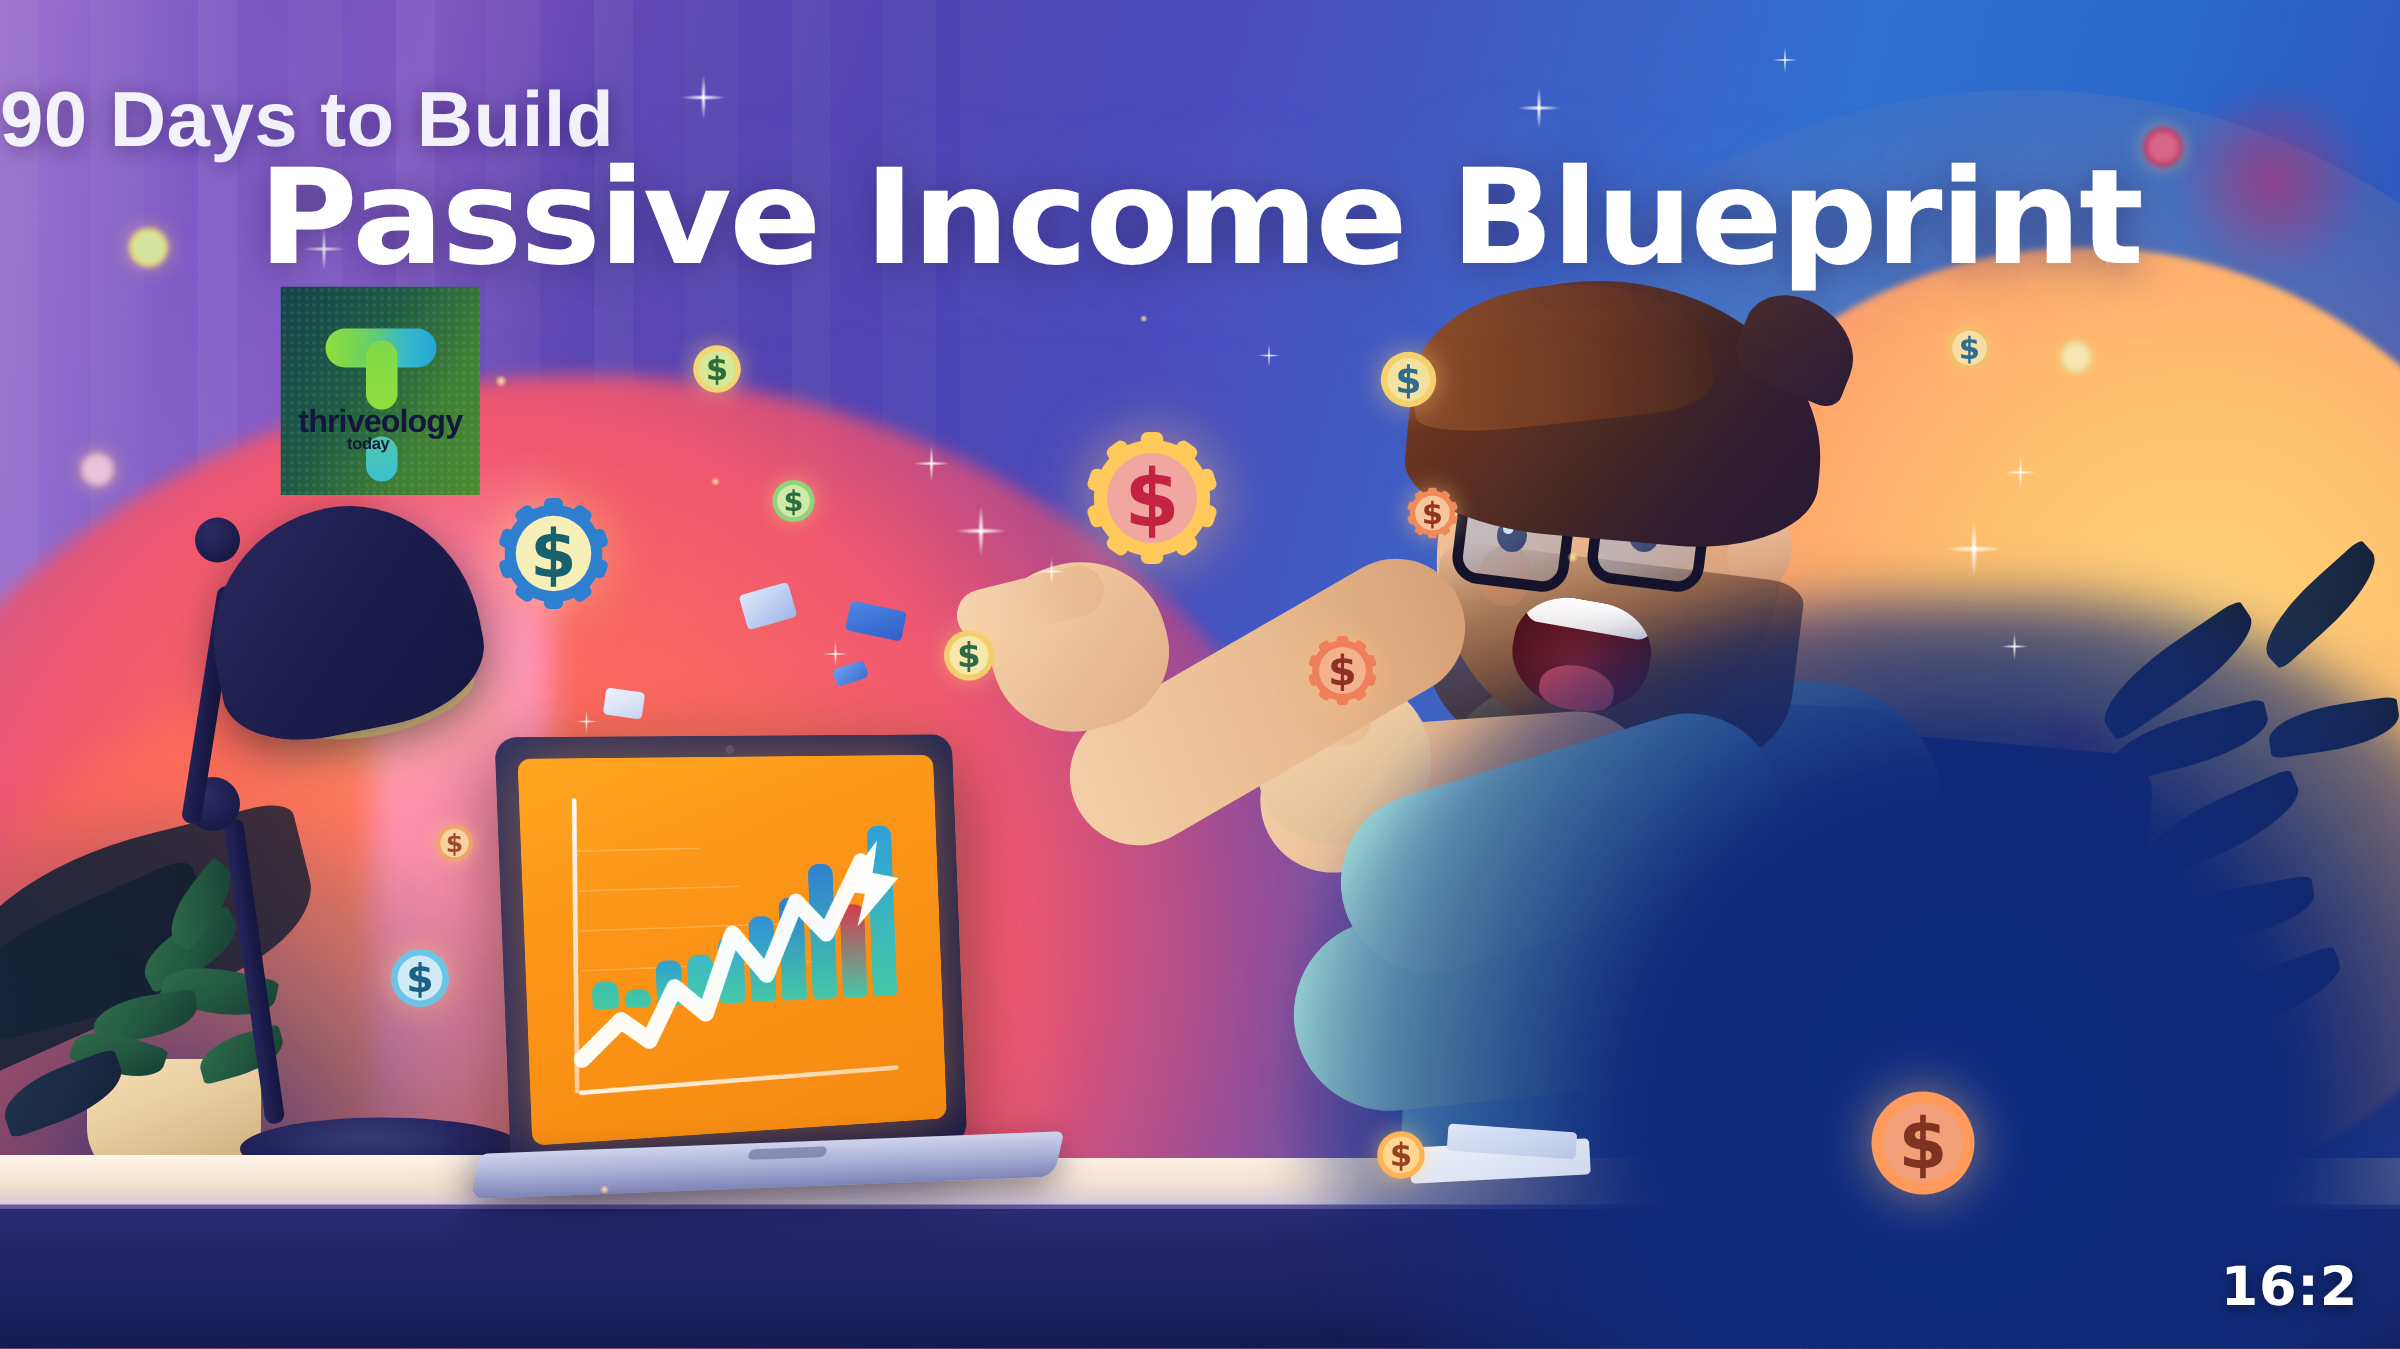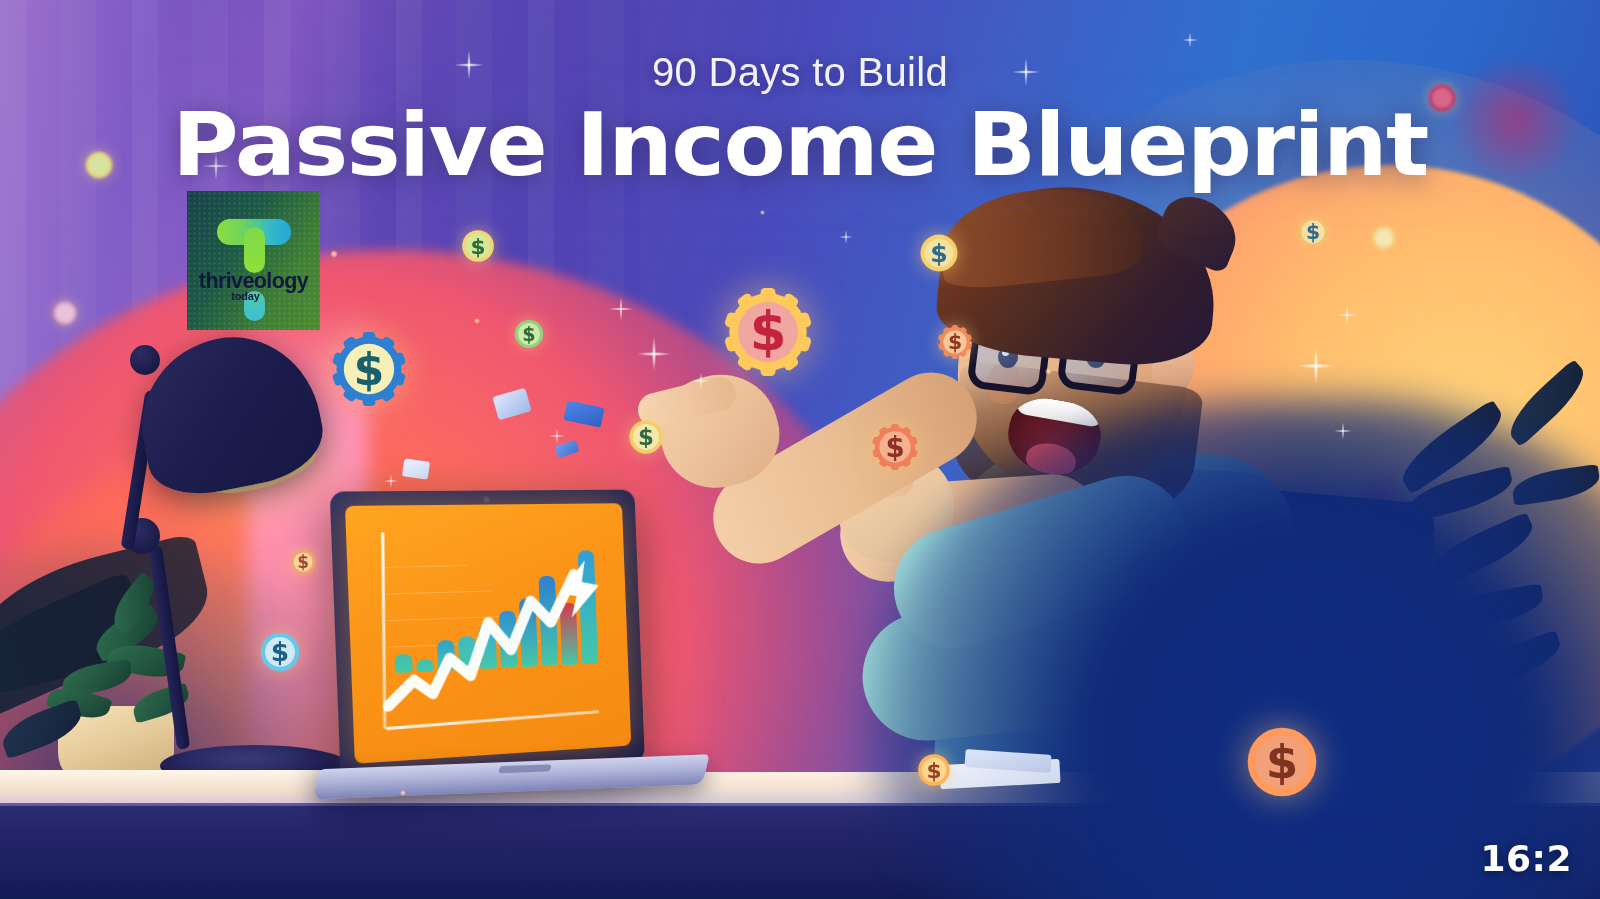--- a/index.html
+++ b/index.html
@@ -116,22 +116,21 @@
   .grain{
     position:absolute; inset:0;
     background-image:radial-gradient(rgba(255,255,255,.055) .5px, transparent .6px);
     background-size:3px 3px;
     mix-blend-mode:overlay; opacity:.55; pointer-events:none;
   }
 
   
   .subtitle{
     position:absolute; left:0; right:0; top:50px;
-    text-align:center;
-    font-size:40px; font-weight:400; letter-spacing:.3px;
+    font-size:52px; font-weight:700; letter-spacing:.3px;
     color:#f3f2fb;
     text-shadow:0 2px 14px rgba(20,10,60,.45);
   }
   .maintitle{
     position:absolute; left:0; right:0; top:100px;
     text-align:center;
     font-family:"DejaVu Sans", sans-serif;
     font-size:88px; font-weight:700; letter-spacing:-1.5px;
     color:#ffffff; line-height:1.02;
     text-shadow:0 3px 26px rgba(30,15,70,.5), 0 0 60px rgba(180,200,255,.25);

